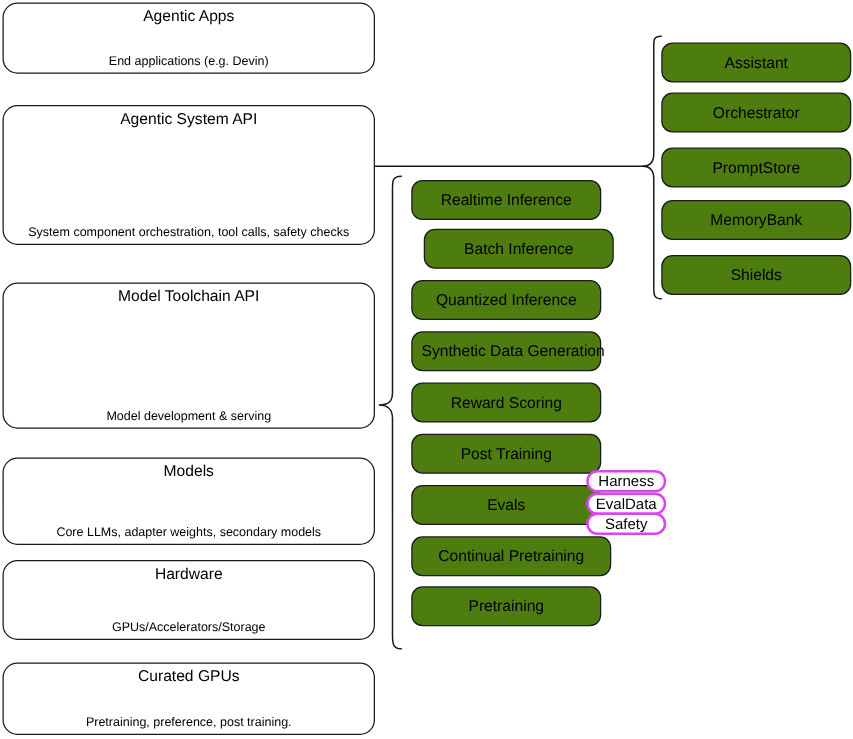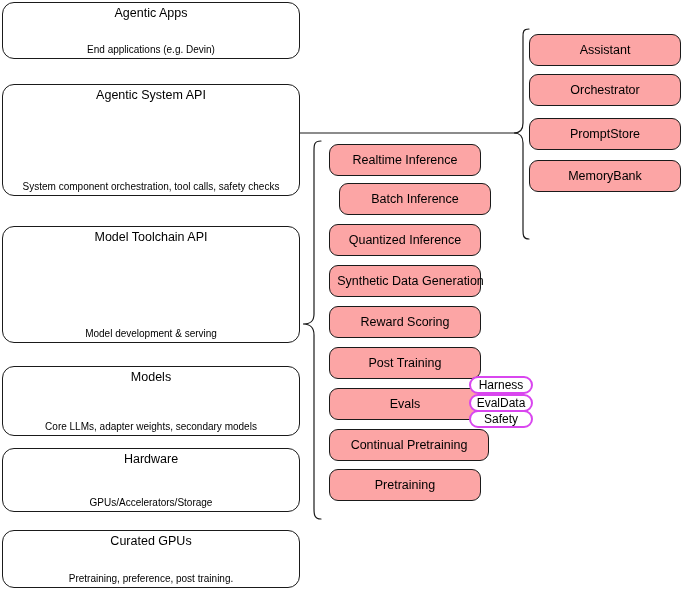--- a/index.html
+++ b/index.html
@@ -45,21 +45,21 @@
     white-space: nowrap;
   }
   .layer-box {
     border-radius: 12px;
   }
   .chip {
     position: absolute;
     box-sizing: border-box;
     border: 1px solid #1a1a1a;
     border-radius: 9px;
-    background: #fca5a5;
+    background: #4d7c0f;
     display: flex;
     align-items: center;
     justify-content: center;
   }
   .chip .label {
     font-size: 12.5px;
     line-height: 14px;
     white-space: nowrap;
   }
   .pill {
@@ -141,20 +141,23 @@
   </div>
   <div class="chip" style="left:529px; top:74px; width:152px; height:32px;">
     <span class="label">Orchestrator</span>
   </div>
   <div class="chip" style="left:529px; top:118px; width:152px; height:32px;">
     <span class="label">PromptStore</span>
   </div>
   <div class="chip" style="left:529px; top:160px; width:152px; height:32px;">
     <span class="label">MemoryBank</span>
   </div>
+  <div class="chip" style="left:529px; top:204px; width:152px; height:32px;">
+    <span class="label">Shields</span>
+  </div>
 
   <div class="brace" style="left:302px; top:140px; width:20px; height:380px;">
     <svg width="20" height="380" viewBox="0 0 20 380">
       <path d="M19 1 C 12 1, 12 5, 12 11 L 12 174 C 12 181, 9 184, 1 184
                C 9 184, 12 188, 12 195 L 12 368 C 12 374, 12 379, 19 379" fill="none" stroke="#1a1a1a" stroke-width="1.2" stroke-linecap="round"></path>
     </svg>
   </div>
 
   <div class="chip" style="left:329px; top:144px; width:152px; height:32px;">
     <span class="label">Realtime Inference</span>

